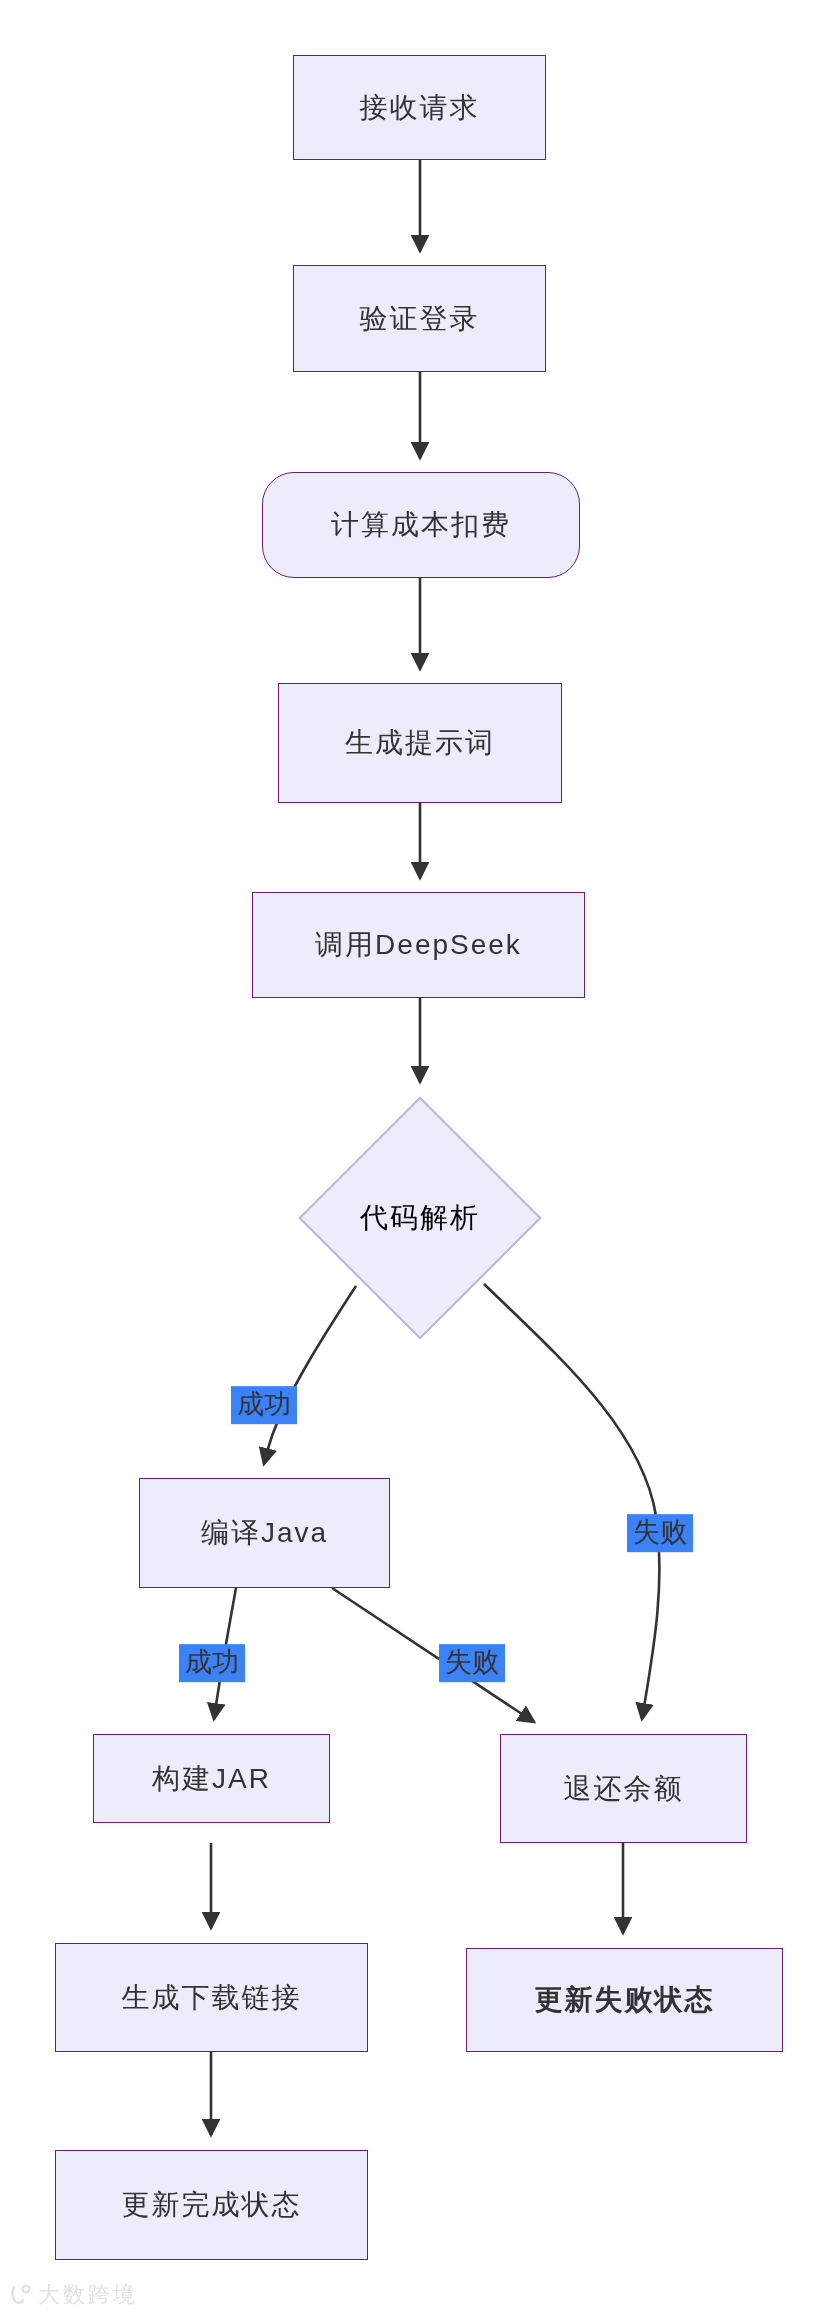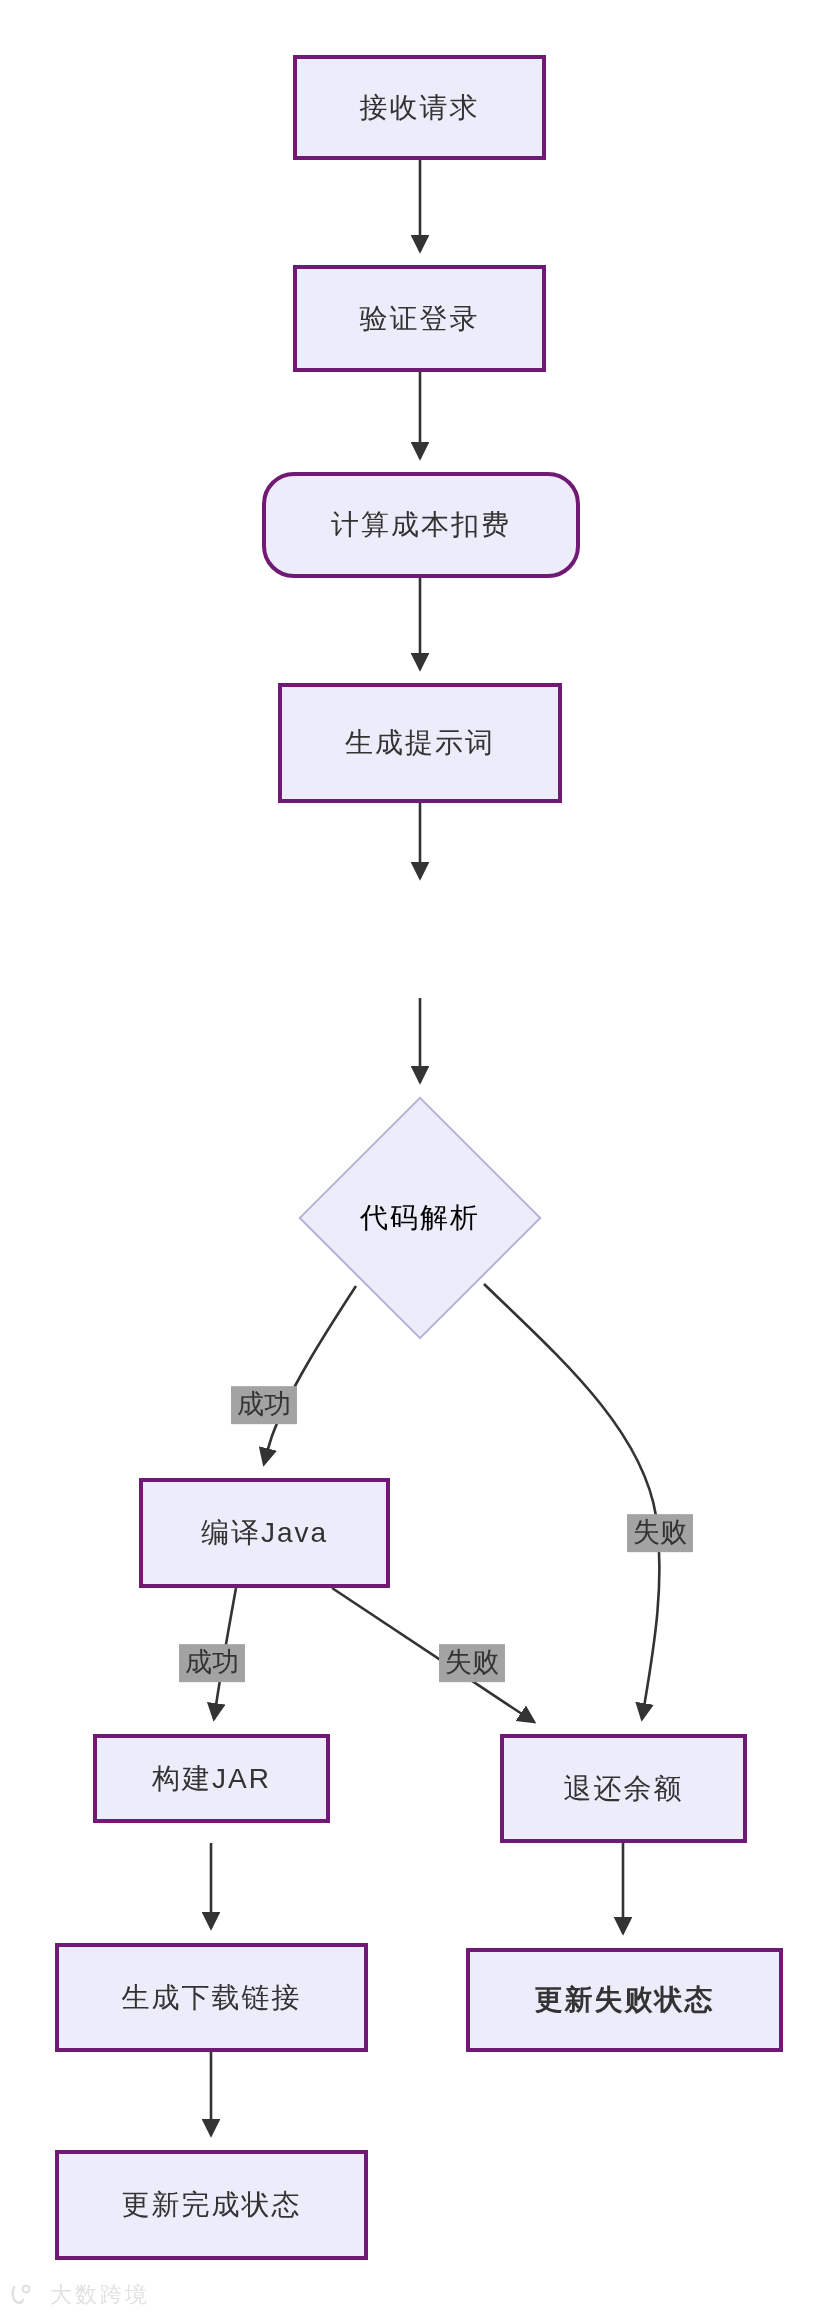--- a/index.html
+++ b/index.html
@@ -12,21 +12,21 @@
     font-family: "Liberation Sans", "DejaVu Sans", sans-serif;
   }
   svg.edges {
     position: absolute;
     left: 0; top: 0;
     width: 836px; height: 2316px;
   }
   .node {
     position: absolute;
     background: #ECECFB;
-    border: 4px solid #701a75;
+    border: 1px solid #701a75;
     box-sizing: border-box;
     display: flex;
     align-items: center;
     justify-content: center;
     color: #333333;
     font-size: 28px;
     letter-spacing: 2px;
     z-index: 2;
   }
   .diamond-shape {
@@ -45,21 +45,21 @@
     transform: translate(-50%, -50%);
     color: #000000;
     font-size: 28px;
     letter-spacing: 2px;
     white-space: nowrap;
     z-index: 2;
   }
   .edge-label {
     position: absolute;
     transform: translate(-50%, -50%);
-    background: #a3a3a3;
+    background: #3b82f6;
     color: #333333;
     font-size: 27px;
     line-height: 1.1;
     padding: 4px 6px;
     white-space: nowrap;
     z-index: 3;
   }
   
   .n-receive  { left: 293px; top: 55px;   width: 253px; height: 105px; }
   .n-verify   { left: 293px; top: 265px;  width: 253px; height: 107px; }
@@ -75,21 +75,21 @@
   
   .l-parse-success   { left: 264px; top: 1405px; }
   .l-parse-fail      { left: 660px; top: 1533px; }
   .l-compile-success { left: 212px; top: 1663px; }
   .l-compile-fail    { left: 472px; top: 1663px; }
   .watermark {
     position: absolute;
     left: 8px; top: 2280px;
     display: flex;
     align-items: center;
-    gap: 16px;
+    gap: 4px;
     color: #c9c9c9;
     opacity: 0.55;
     font-size: 22px;
     letter-spacing: 3px;
     z-index: 4;
   }
 </style>
 </head>
 <body>
 
@@ -114,20 +114,21 @@
       <path d="M211,1843 L211,1928" marker-end="url(#arrow)"></path>
       <path d="M623,1843 L623,1933" marker-end="url(#arrow)"></path>
       <path d="M211,2052 L211,2135" marker-end="url(#arrow)"></path>
     </g>
   </svg>
 
   <div class="node n-receive">接收请求</div>
   <div class="node n-verify">验证登录</div>
   <div class="node n-cost">计算成本扣费</div>
   <div class="node n-prompt">生成提示词</div>
+  <div class="node n-deepseek">调用DeepSeek</div>
 
   <div class="diamond-shape"></div>
   <div class="diamond-label">代码解析</div>
 
   <div class="node n-compile">编译Java</div>
   <div class="node n-jar">构建JAR</div>
   <div class="node n-refund">退还余额</div>
   <div class="node n-download">生成下载链接</div>
   <div class="node n-fail">更新失败状态</div>
   <div class="node n-done">更新完成状态</div>

